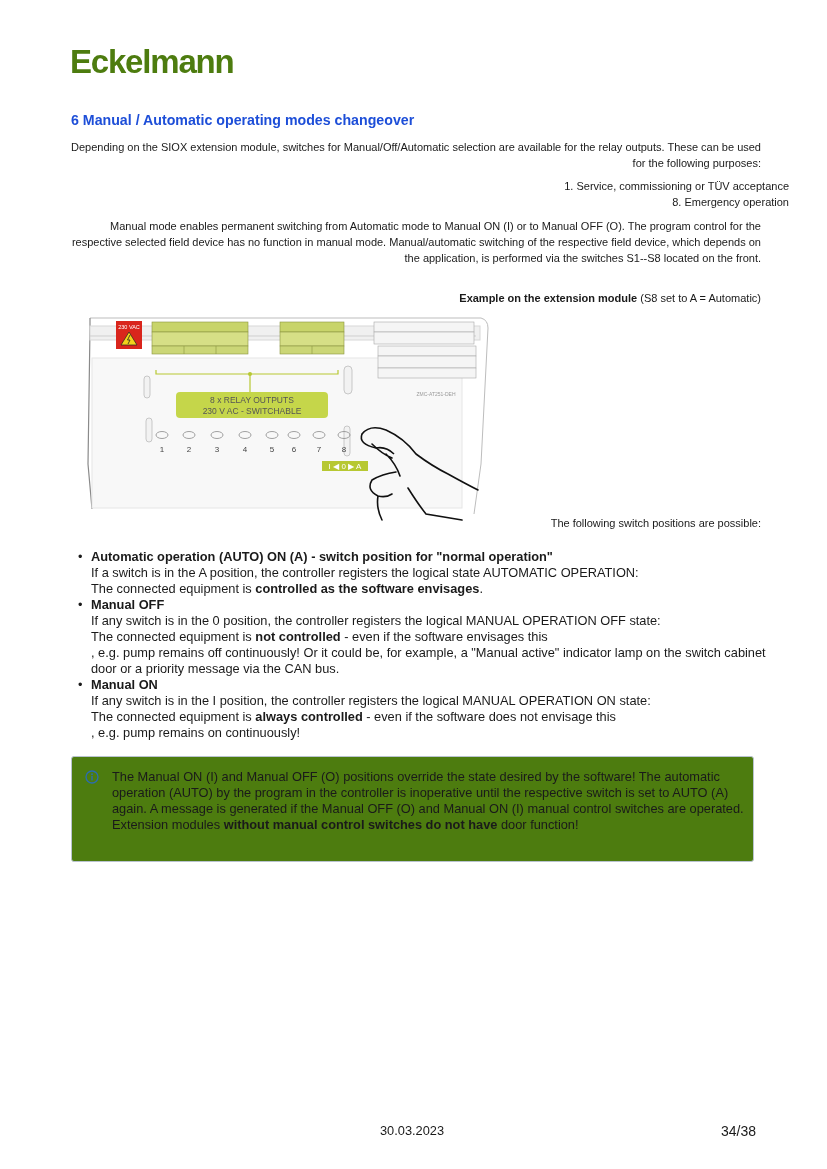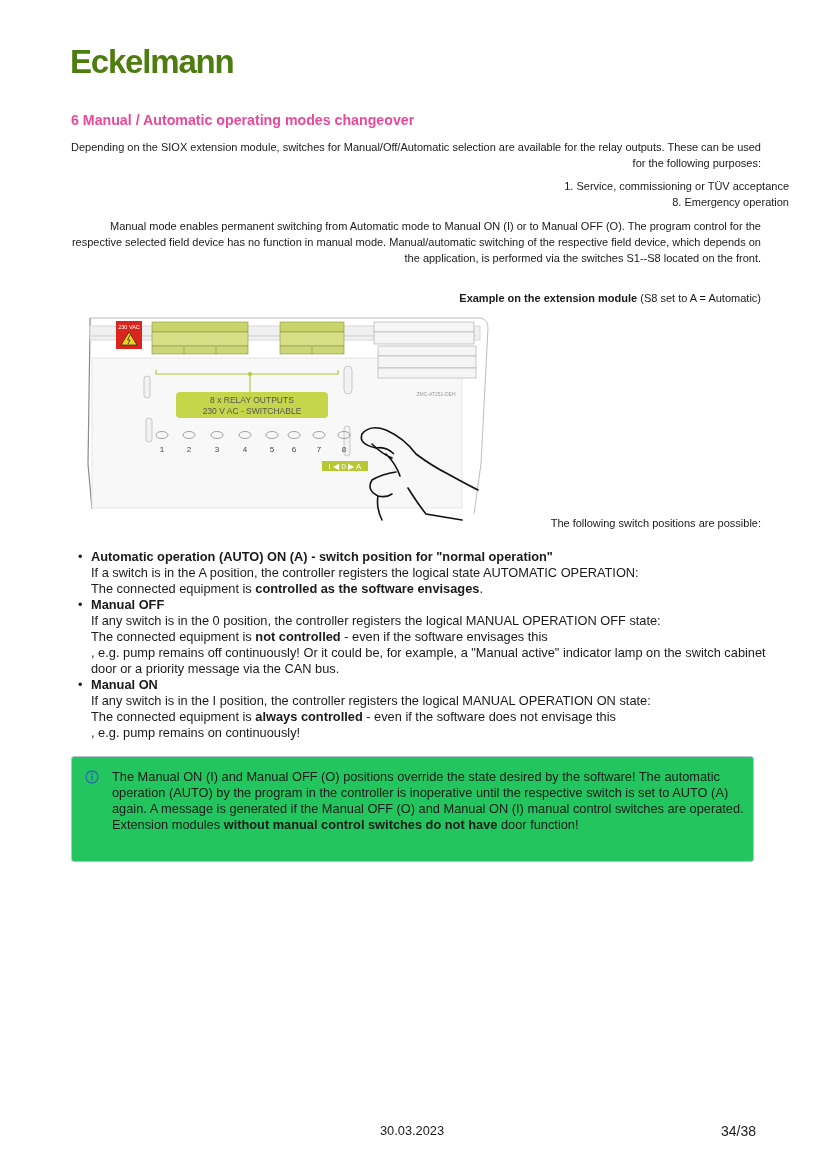--- a/index.html
+++ b/index.html
@@ -7,32 +7,32 @@
       width: 827px; height: 1169px; position: relative; overflow: hidden;
       font-family: "Liberation Sans", sans-serif; color: #1a1a1a;
     }
     .logo {
       position: absolute; left: 70px; top: 43px;
       font-family: "Liberation Sans", sans-serif; font-weight: bold;
       font-size: 33px; letter-spacing: -1.2px; color: #4d7c0f;
     }
     .heading {
       position: absolute; left: 71px; top: 112px;
-      font-size: 14.2px; font-weight: bold; color: #ec4899;
+      font-size: 14.2px; font-weight: bold; color: #1d4ed8;
     }
     .p { position: absolute; left: 71px; width: 690px; font-size: 11px; line-height: 16px; text-align: right; }
     .p b { font-weight: bold; }
     .figure { position: absolute; left: 86px; top: 314px; width: 410px; height: 212px; }
     .bullets { position: absolute; left: 78px; top: 549px; width: 690px; font-size: 12.8px; line-height: 16px; }
     .bullet { position: relative; padding-left: 13px; margin-bottom: 0px; }
     .bullet .dot { position: absolute; left: 0; top: 0; }
     .bullet .title { font-weight: bold; }
     .note {
       position: absolute; left: 71px; top: 756px; width: 683px; height: 106px;
-      border: 1px solid #b9c3cf; border-radius: 3px; background: #22c55e;
+      border: 1px solid #b9c3cf; border-radius: 3px; background: #4d7c0f;
       box-sizing: border-box;
     }
     .note-icon { position: absolute; left: 13px; top: 13px; width: 14px; height: 14px; }
     .note-text { position: absolute; left: 40px; top: 12px; width: 636px; font-size: 12.8px; line-height: 16px; }
     .footer-date { position: absolute; left: 380px; top: 1123px; font-size: 12.8px; }
     .footer-page { position: absolute; left: 721px; top: 1123px; font-size: 14px; }
   </style>
 </head>
 <body>
 

